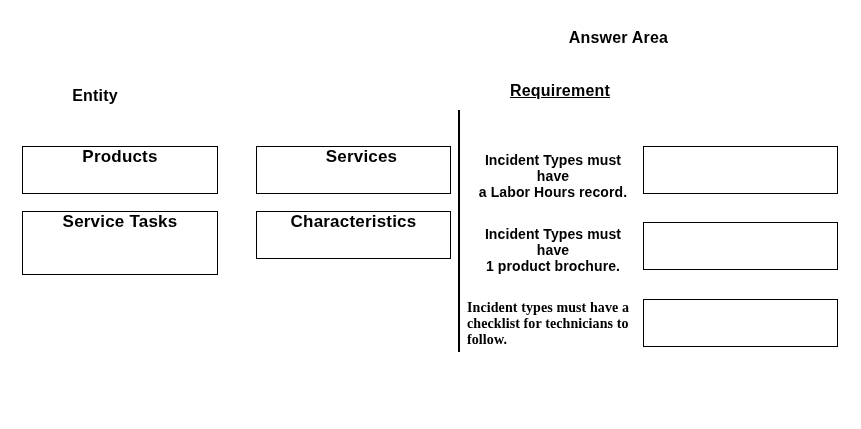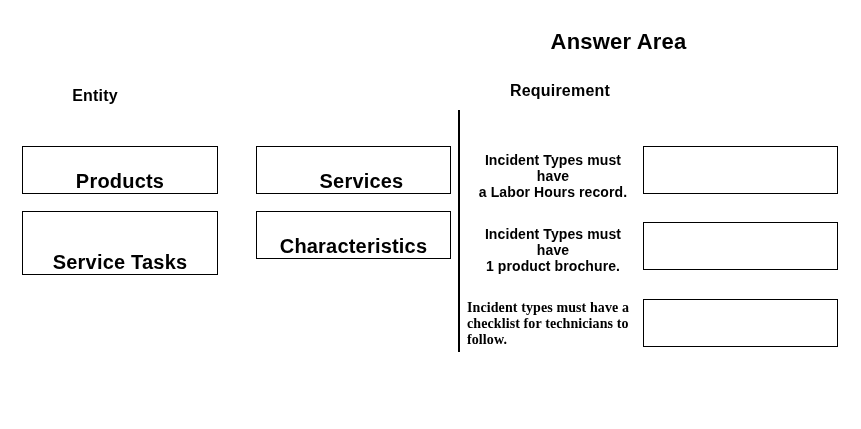--- a/index.html
+++ b/index.html
@@ -18,21 +18,21 @@
   }
 
   .abs { position: absolute; }
 
   
   .answer-area-title {
     left: 0;
     top: 29px;
     width: 861px;
     text-align: center;
-    font-size: 22px;
+    font-size: 16px;
     font-weight: bold;
     letter-spacing: 0.2px;
   }
   .answer-area-title-inner {
     display: inline-block;
     transform: translateX(188px);
   }
 
   .col-header {
     font-size: 16px;
@@ -42,30 +42,31 @@
   }
   .entity-header {
     left: 22px;
     top: 87px;
     width: 146px;
   }
   .requirement-header {
     left: 467px;
     top: 82px;
     width: 186px;
+    text-decoration: underline;
   }
 
   
   .tile {
     border: 1.6px solid #000000;
     background: #ffffff;
     display: flex;
-    align-items: flex-end;
+    align-items: flex-start;
     justify-content: center;
-    font-size: 20px;
+    font-size: 17px;
     font-weight: bold;
     letter-spacing: 0.2px;
     box-sizing: border-box;
     text-align: center;
   }
   .tile-products      { left: 22px;  top: 146px; width: 196px; height: 48px; }
   .tile-service-tasks { left: 22px;  top: 211px; width: 196px; height: 64px; }
   .tile-services      { left: 256px; top: 146px; width: 195px; height: 48px; padding-left: 16px; }
   .tile-characteristics { left: 256px; top: 211px; width: 195px; height: 48px; }
 

